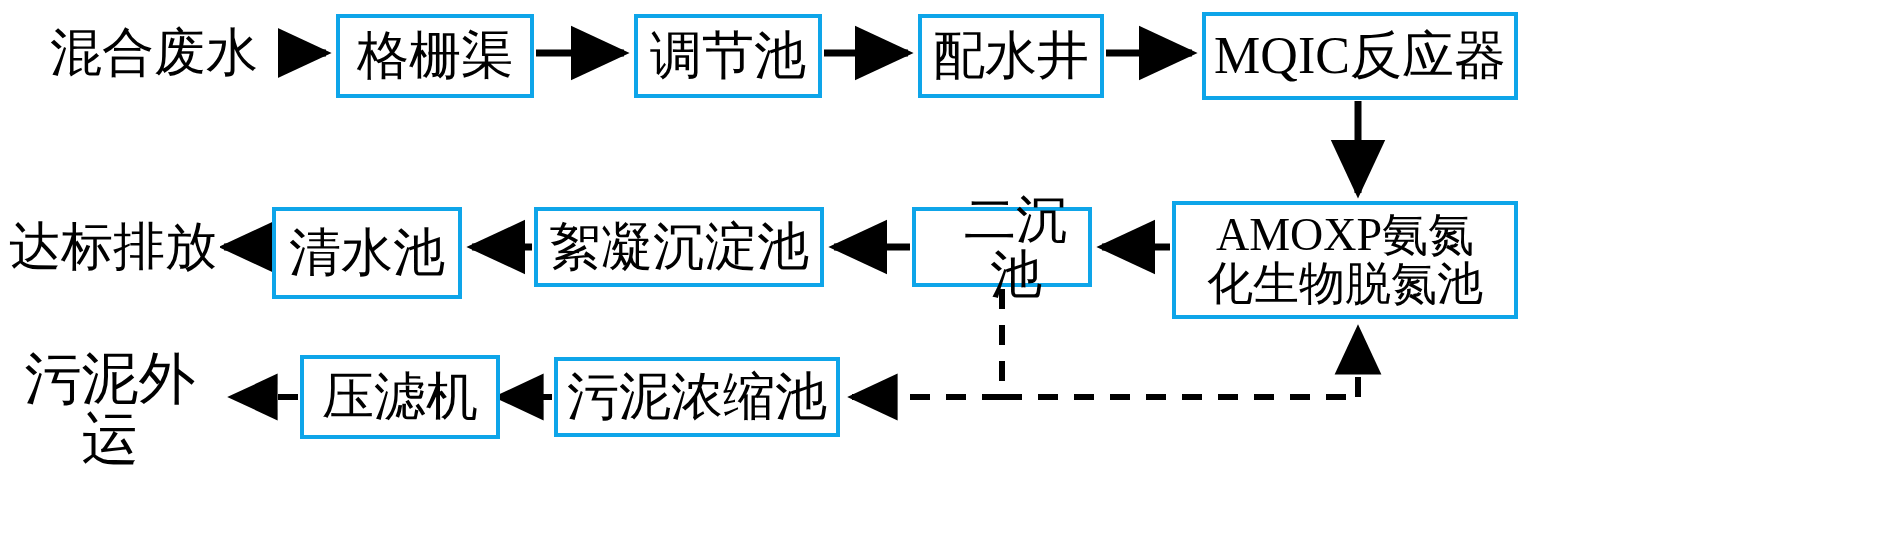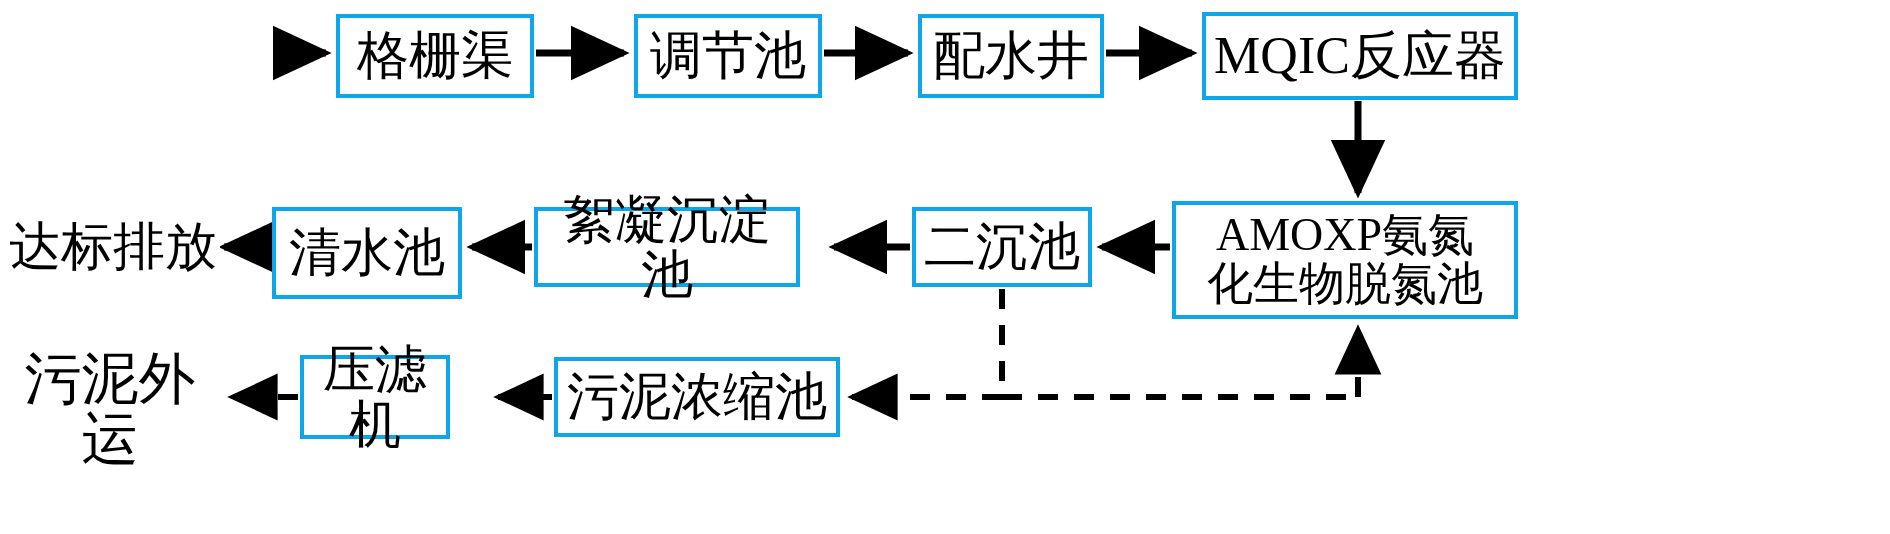--- a/index.html
+++ b/index.html
@@ -85,40 +85,41 @@
 
     <line x1="1002" y1="397" x2="1358" y2="397" stroke="#000000" stroke-width="6" stroke-dasharray="20 16"></line>
 
     <line x1="1358" y1="397" x2="1358" y2="329" stroke="#000000" stroke-width="6" stroke-dasharray="20 16" marker-end="url(#arrowhead)"></line>
 
     <line x1="552" y1="397" x2="498" y2="397" stroke="#000000" stroke-width="6" stroke-dasharray="20 16" marker-end="url(#arrowhead)"></line>
 
     <line x1="298" y1="397" x2="232" y2="397" stroke="#000000" stroke-width="6" stroke-dasharray="20 16" marker-end="url(#arrowhead)"></line>
   </svg>
 
+  <div class="node plain" style="left:30px; top:18px; width:248px; height:70px; font-size:52px;">混合废水</div>
 
   <div class="node boxed" style="left:336px; top:14px; width:198px; height:84px; font-size:52px;">格栅渠</div>
 
   <div class="node boxed" style="left:634px; top:14px; width:188px; height:84px; font-size:52px;text-align:right;">调节池</div>
 
   <div class="node boxed" style="left:1202px; top:12px; width:316px; height:88px; font-size:52px;">MQIC反应器</div>
 
   <div class="node boxed" style="left:918px; top:14px; width:186px; height:84px; font-size:52px;">配水井</div>
 
   <div class="node boxed" style="left:1172px; top:201px; width:346px; height:118px; font-size:46px;">AMOXP氨氮
 化生物脱氮池</div>
 
-  <div class="node boxed" style="left:912px; top:207px; width:180px; height:80px; font-size:52px;">二沉池</div>
+  <div class="node boxed" style="left:912px; top:207px; width:180px; height:80px; font-size:52px;padding-left:28px;">二沉池</div>
 
-  <div class="node boxed" style="left:534px; top:207px; width:266px; height:80px; font-size:52px;">絮凝沉淀池</div>
+  <div class="node boxed" style="left:534px; top:207px; width:290px; height:80px; font-size:52px;">絮凝沉淀池</div>
 
   <div class="node boxed" style="left:272px; top:207px; width:190px; height:92px; font-size:52px;">清水池</div>
 
   <div class="node plain" style="left:6px; top:212px; width:214px; height:70px; font-size:52px;">达标排放</div>
 
   <div class="node boxed" style="left:554px; top:357px; width:286px; height:80px; font-size:52px;">污泥浓缩池</div>
 
-  <div class="node boxed" style="left:300px; top:355px; width:150px; height:84px; font-size:52px;">压滤机</div>
+  <div class="node boxed" style="left:300px; top:355px; width:200px; height:84px; font-size:52px;">压滤机</div>
 
   <div class="node plain" style="left:4px; top:374px; width:212px; height:70px; font-size:57px;">污泥外运</div>
 
 
 </div>
 
 </body></html>

